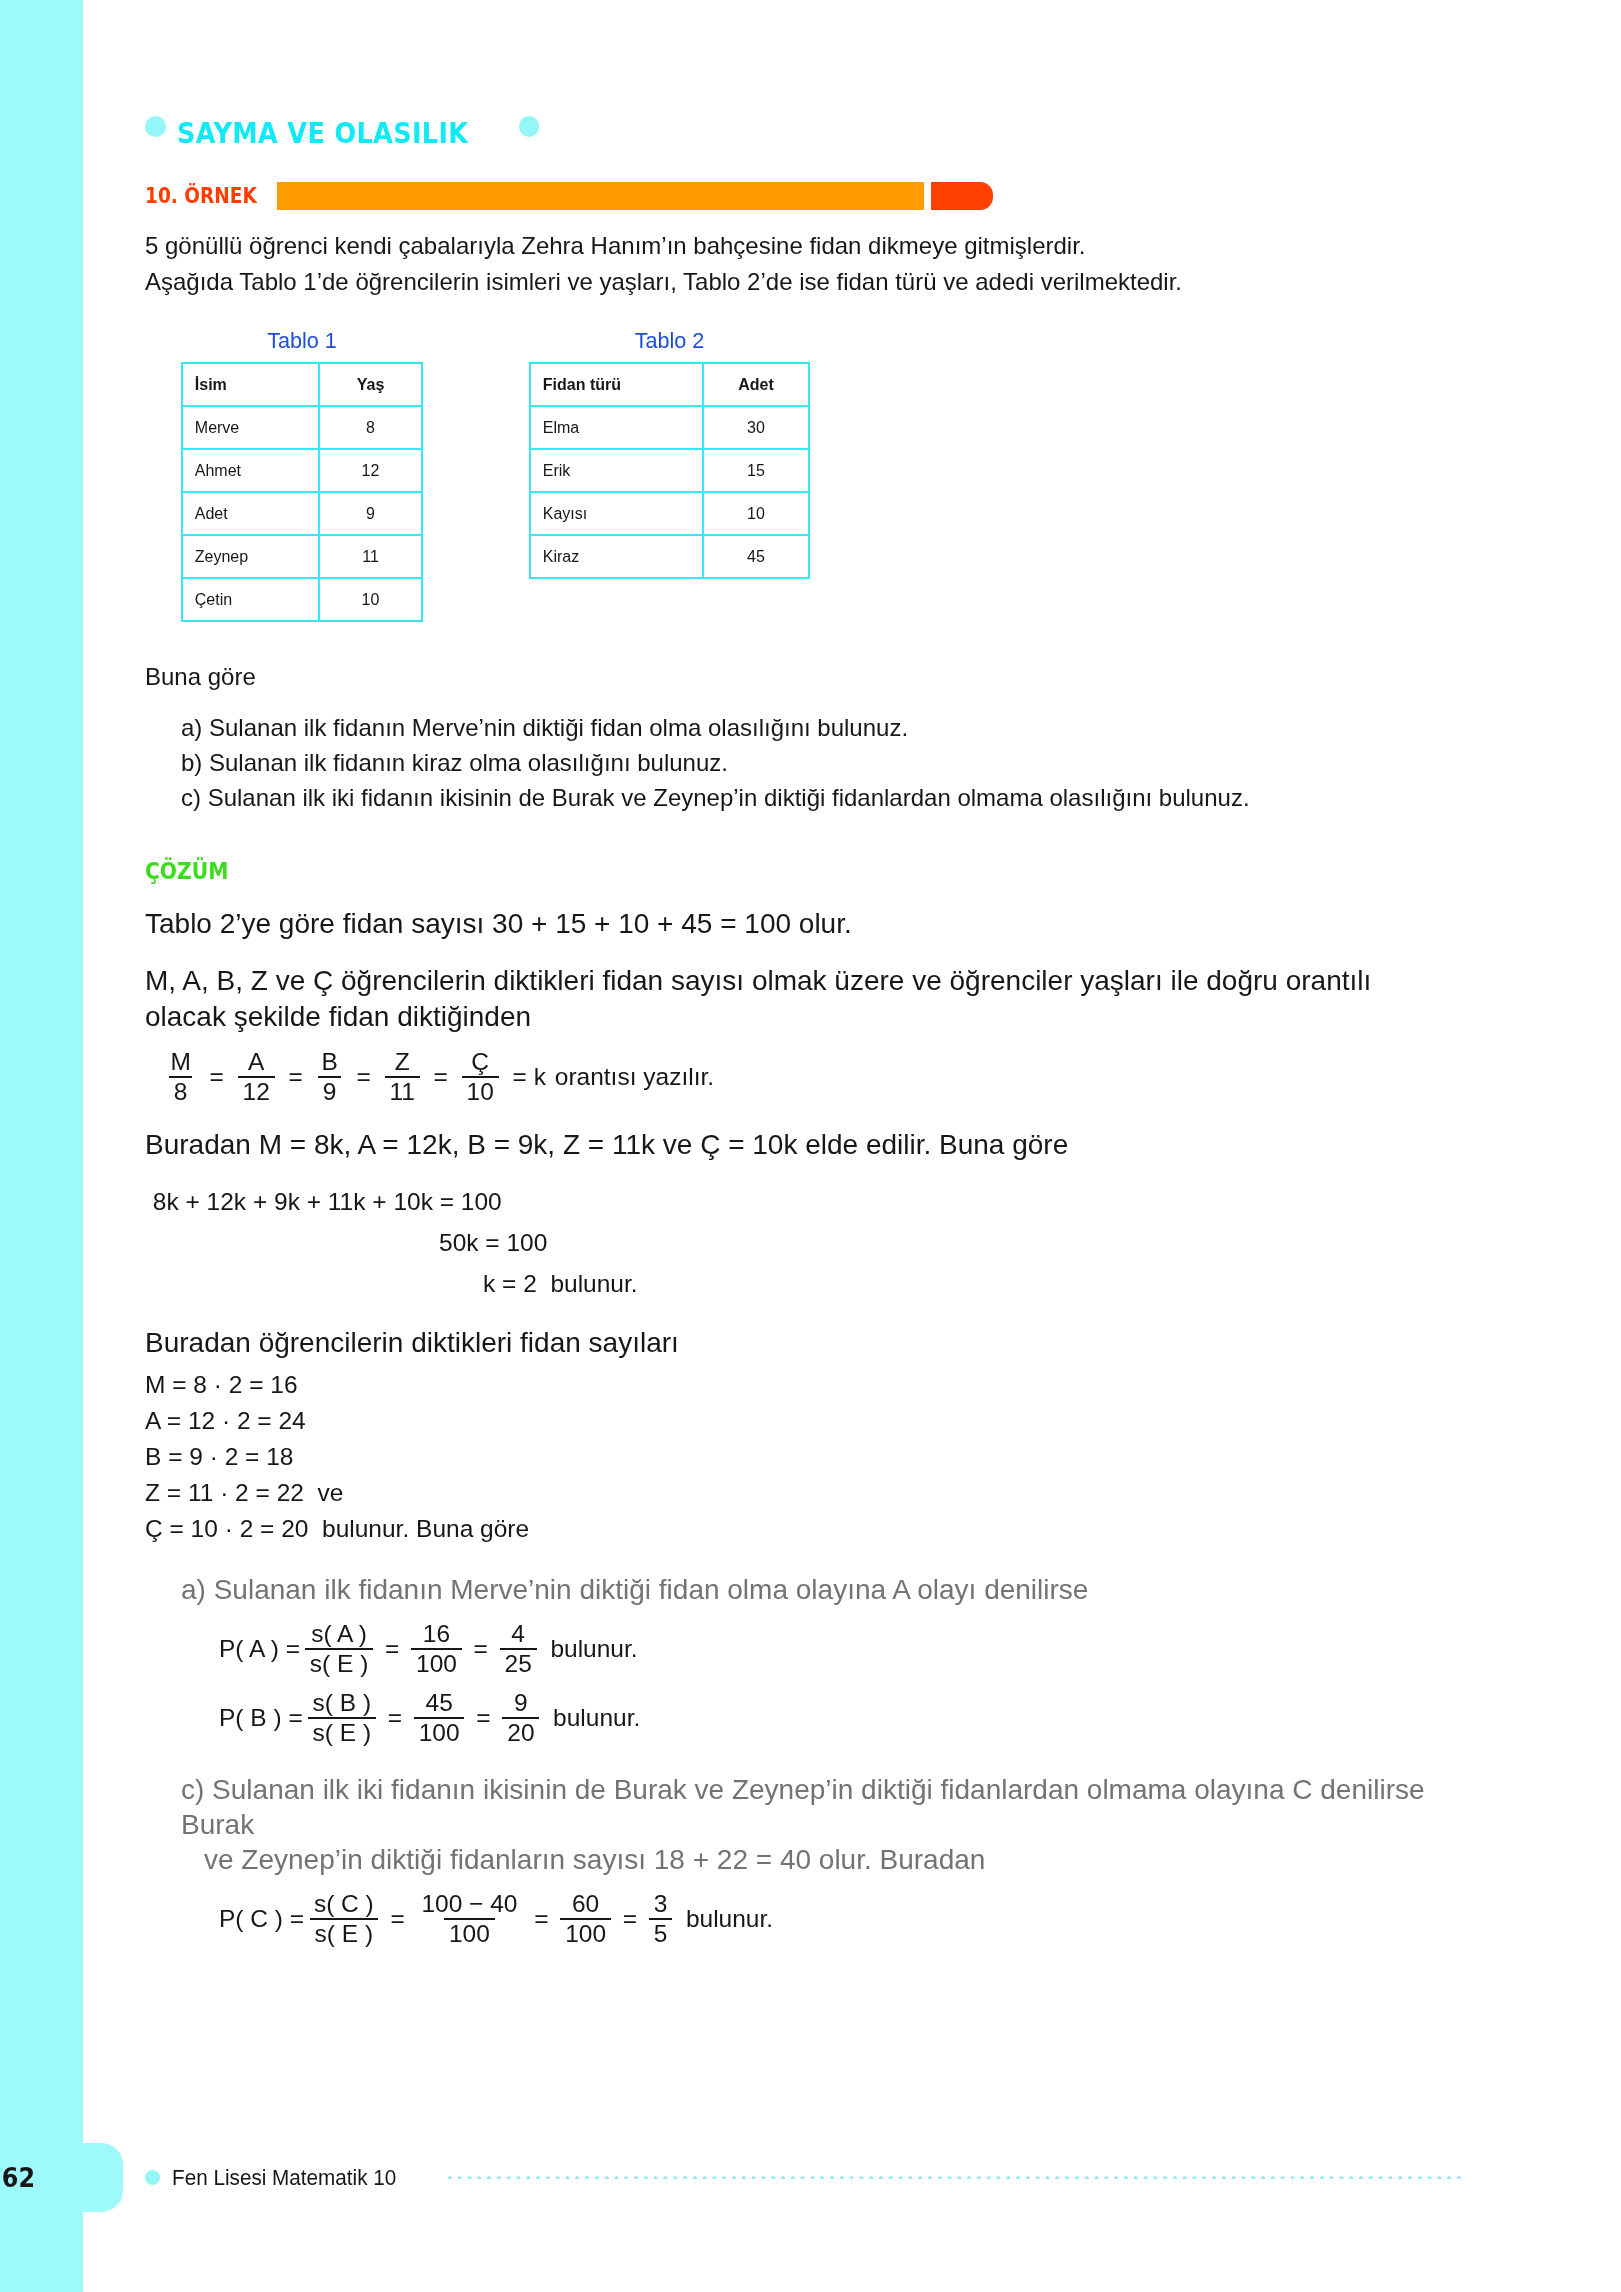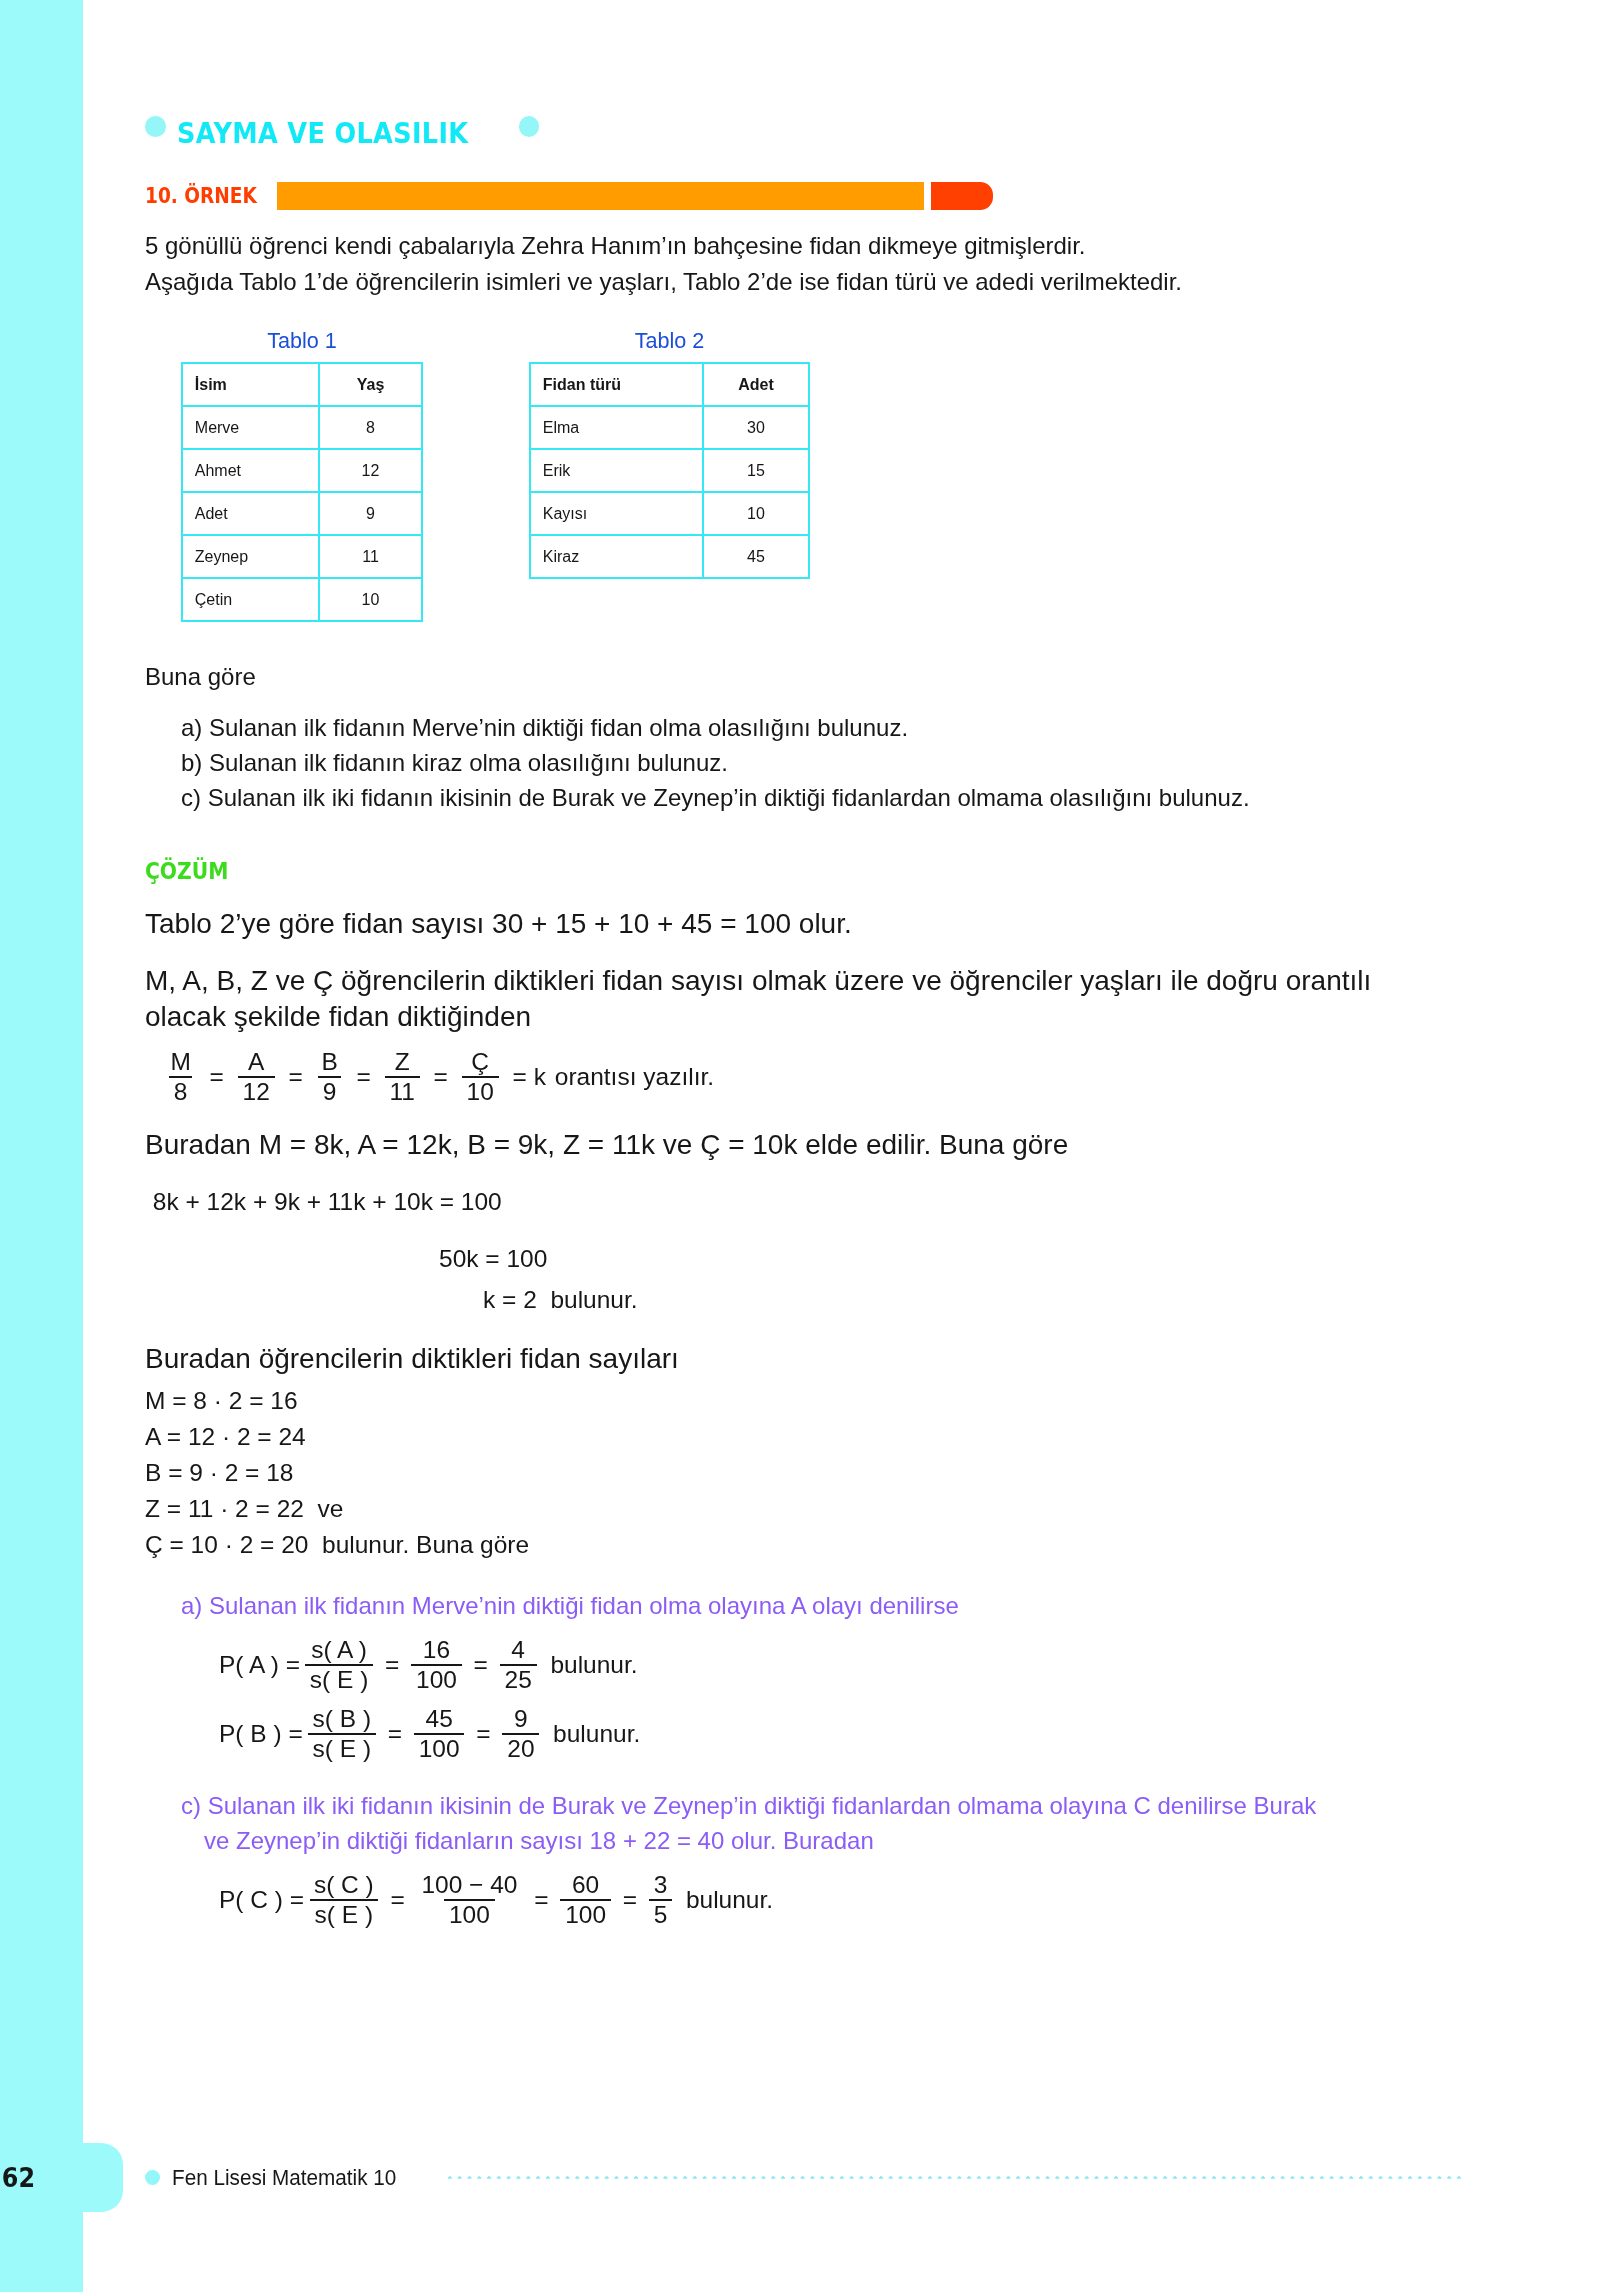--- a/index.html
+++ b/index.html
@@ -185,35 +185,35 @@
   #proportion-row { margin-top: 13.7px; margin-left: 13.7px; }
   #proportion-row .frac { margin: 0 6.9px; }
 
   .eq-line {
     font-size: 24.5px;
     line-height: 39px;
     color: #171717;
     white-space: pre;
   }
   #eq-sum { margin-top: 19.6px; margin-left: 7.8px; }
-  #eq-50k { margin-top: 18px; margin-left: 294px; }
+  #eq-50k { margin-top: 2px; margin-left: 294px; }
   #eq-k   { margin-top: 2px; margin-left: 338px; }
 
   .val-line {
     font-size: 24.5px;
     line-height: 36px;
     color: #171717;
     white-space: pre;
   }
   #values-list { margin-top: 5.9px; }
 
   .part-text {
-    font-size: 24px;
+    font-size: 28px;
     line-height: 35px;
-    color: #8b5cf6;
+    color: #737373;
     margin-left: 36px;
     margin-top: 25.5px;
   }
   .part-text.indent2 { margin-left: 59px; margin-top: 0; }
   .prob-row { margin-top: 13.7px; margin-left: 74px; }
 
   
   #footer {
     position: absolute;
     left: 0;

